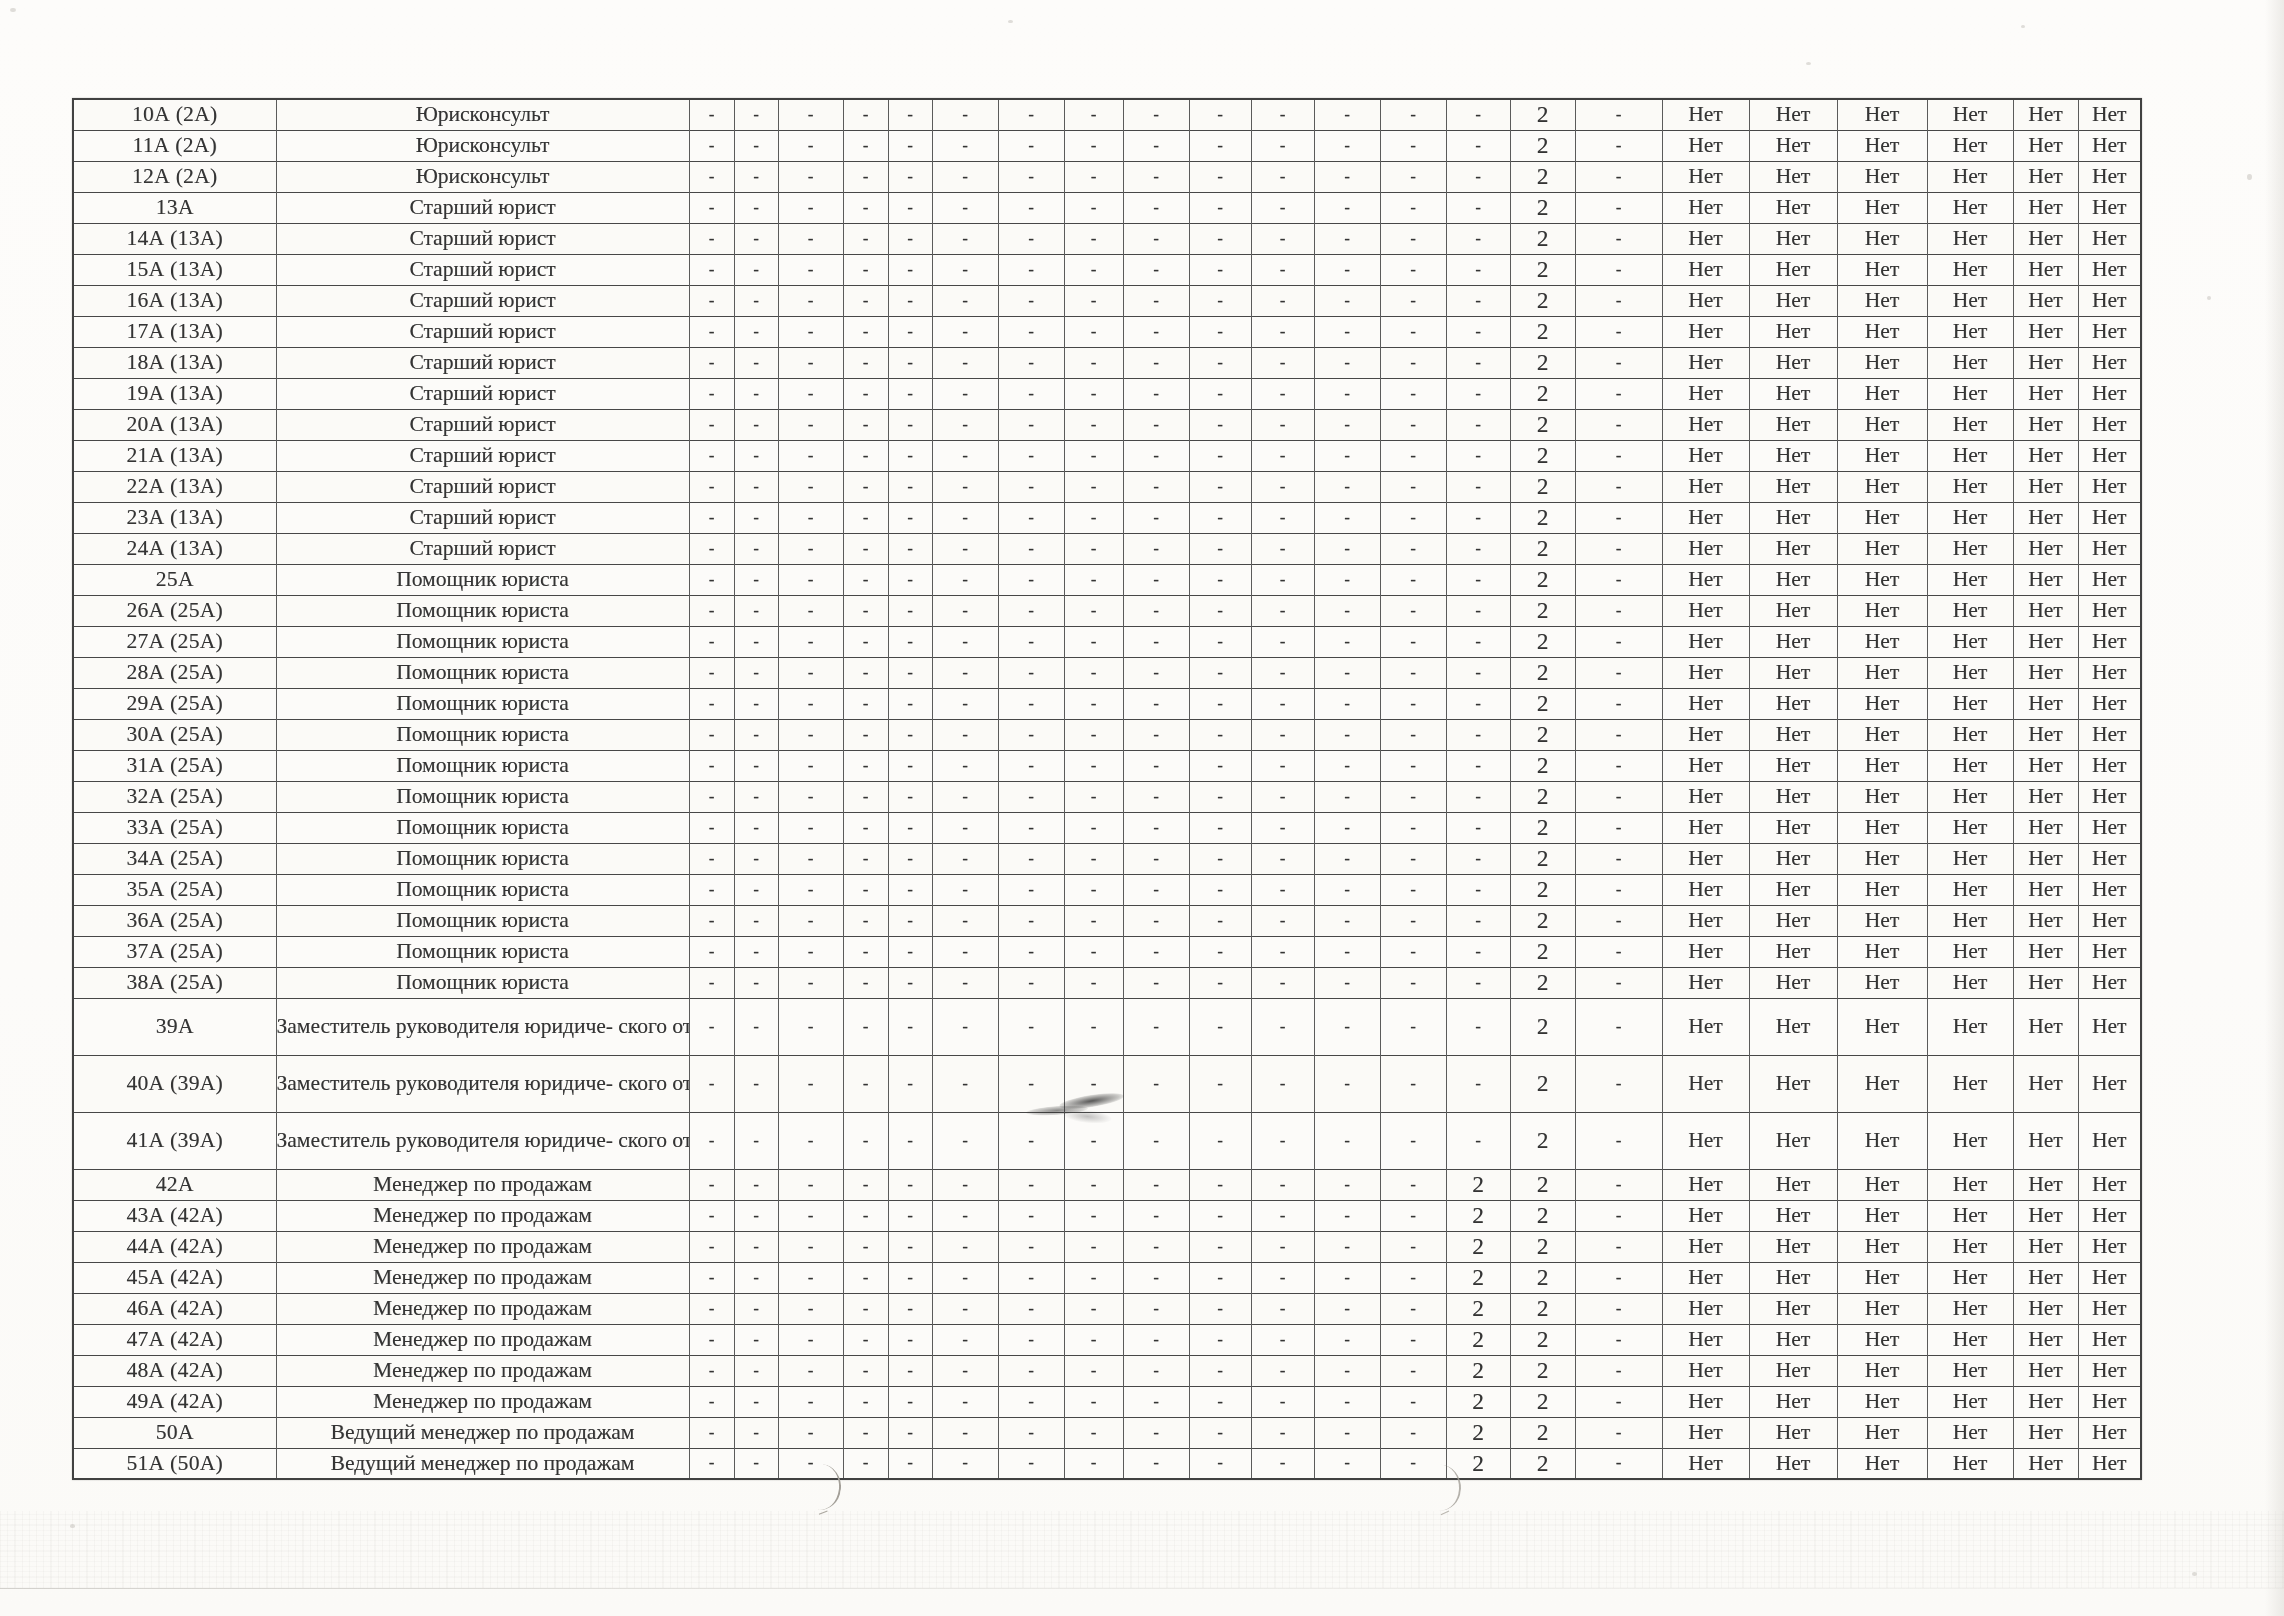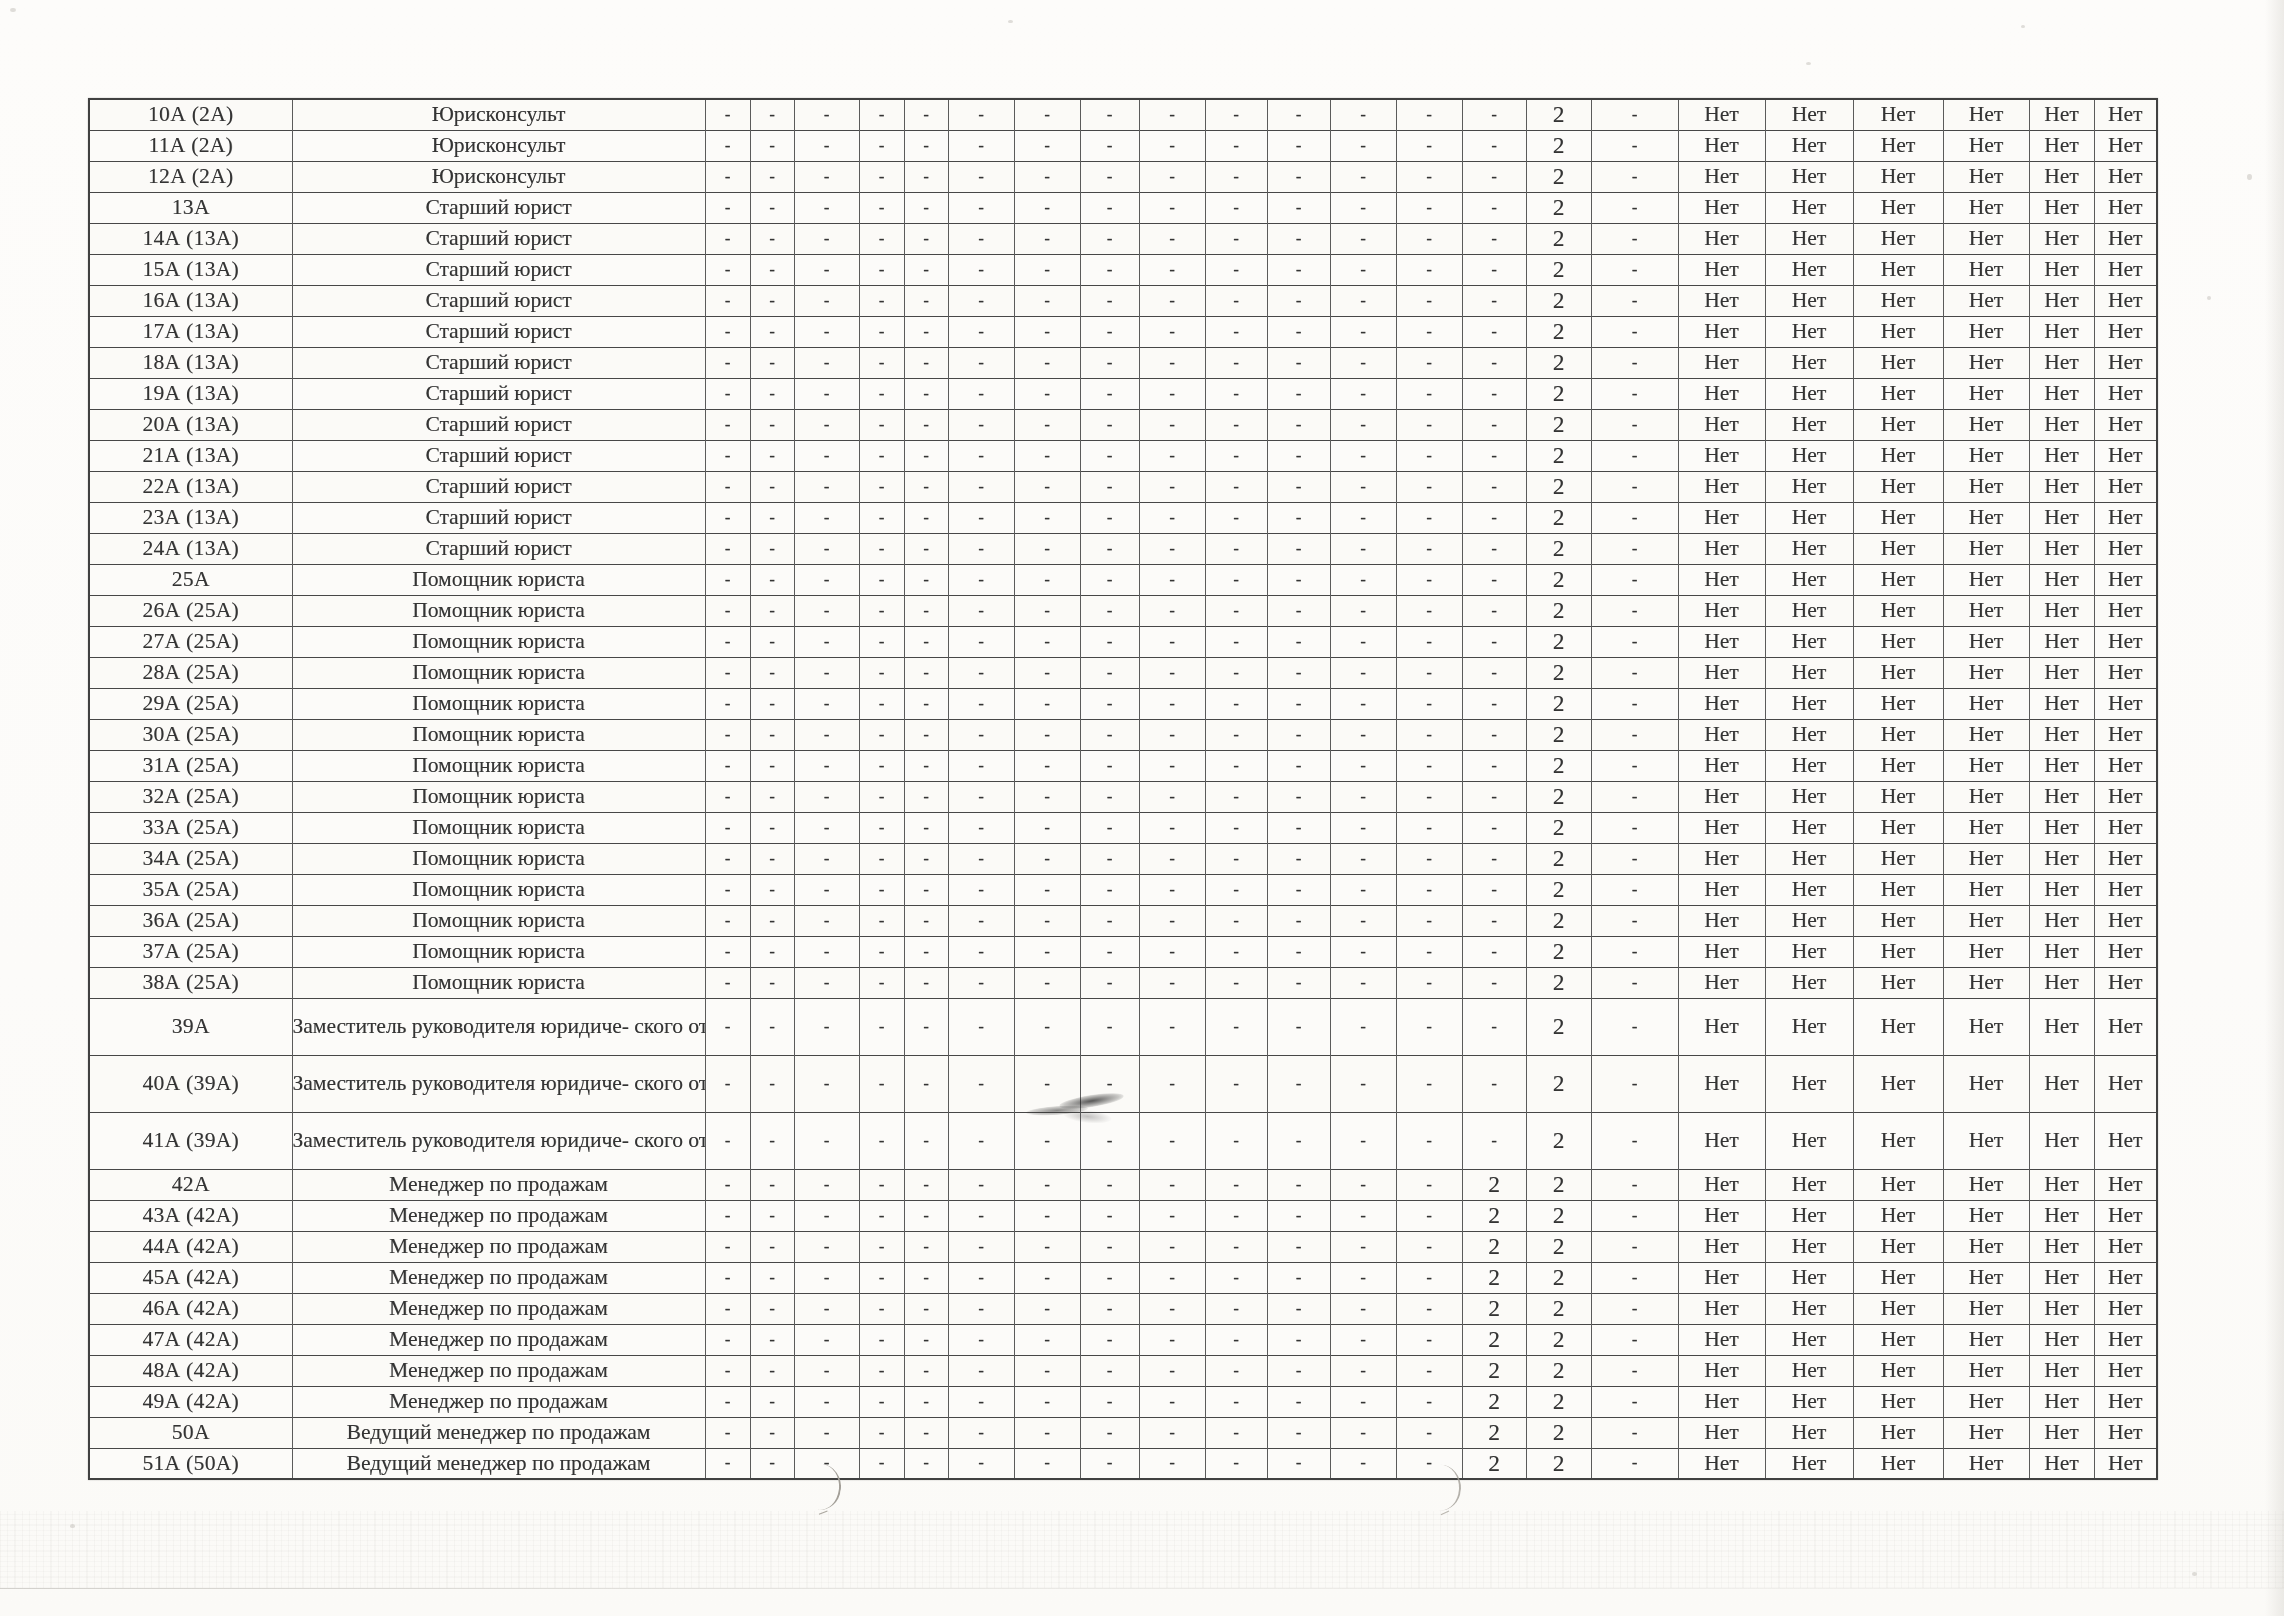--- a/index.html
+++ b/index.html
@@ -18,21 +18,20 @@
 
   
   table.scan {
     position: absolute;
     left: 72px; top: 98px;
     border-collapse: collapse;
     table-layout: fixed;
     width: 2070px;
     border: 2px solid #414141;
     box-shadow: 0 0 1.3px rgba(60,60,60,.35);
-    margin-left: 16px;
   }
   table.scan td {
     border-left: 1.3px solid #5b5b5b;
     border-top: 1.6px solid #474747;
     padding: 0;
     text-align: center;
     vertical-align: middle;
     color: #343434;
     text-shadow: 0.3px 0.3px 0.5px rgba(52,52,52,.42);
     overflow: hidden;

